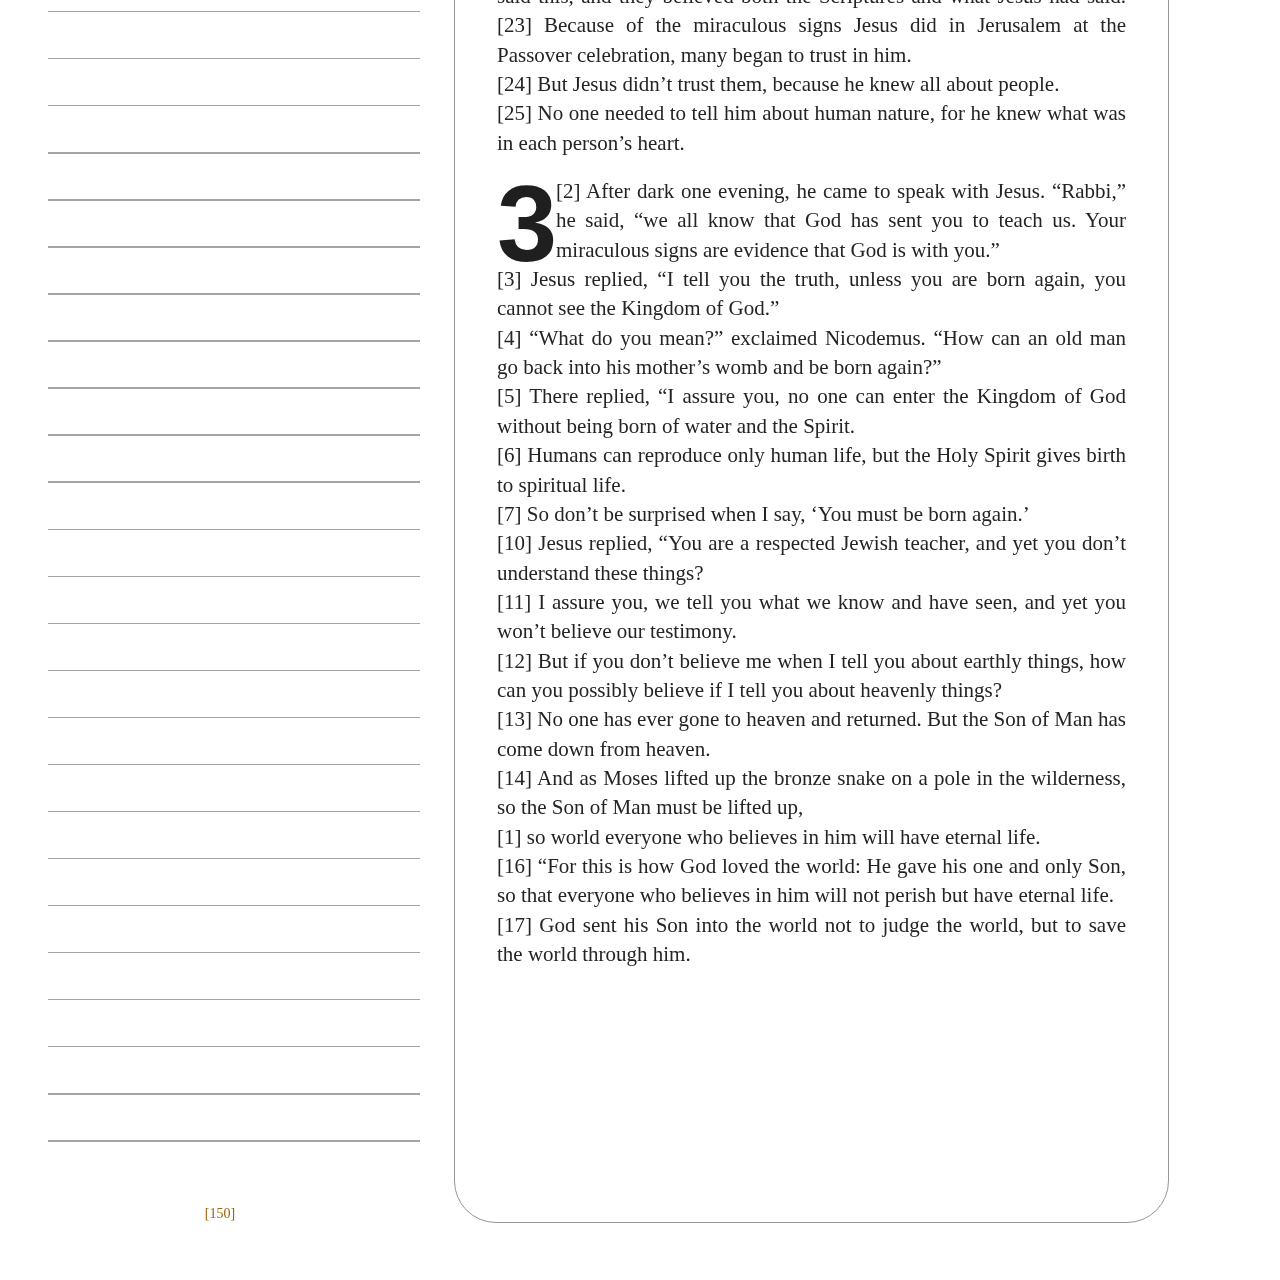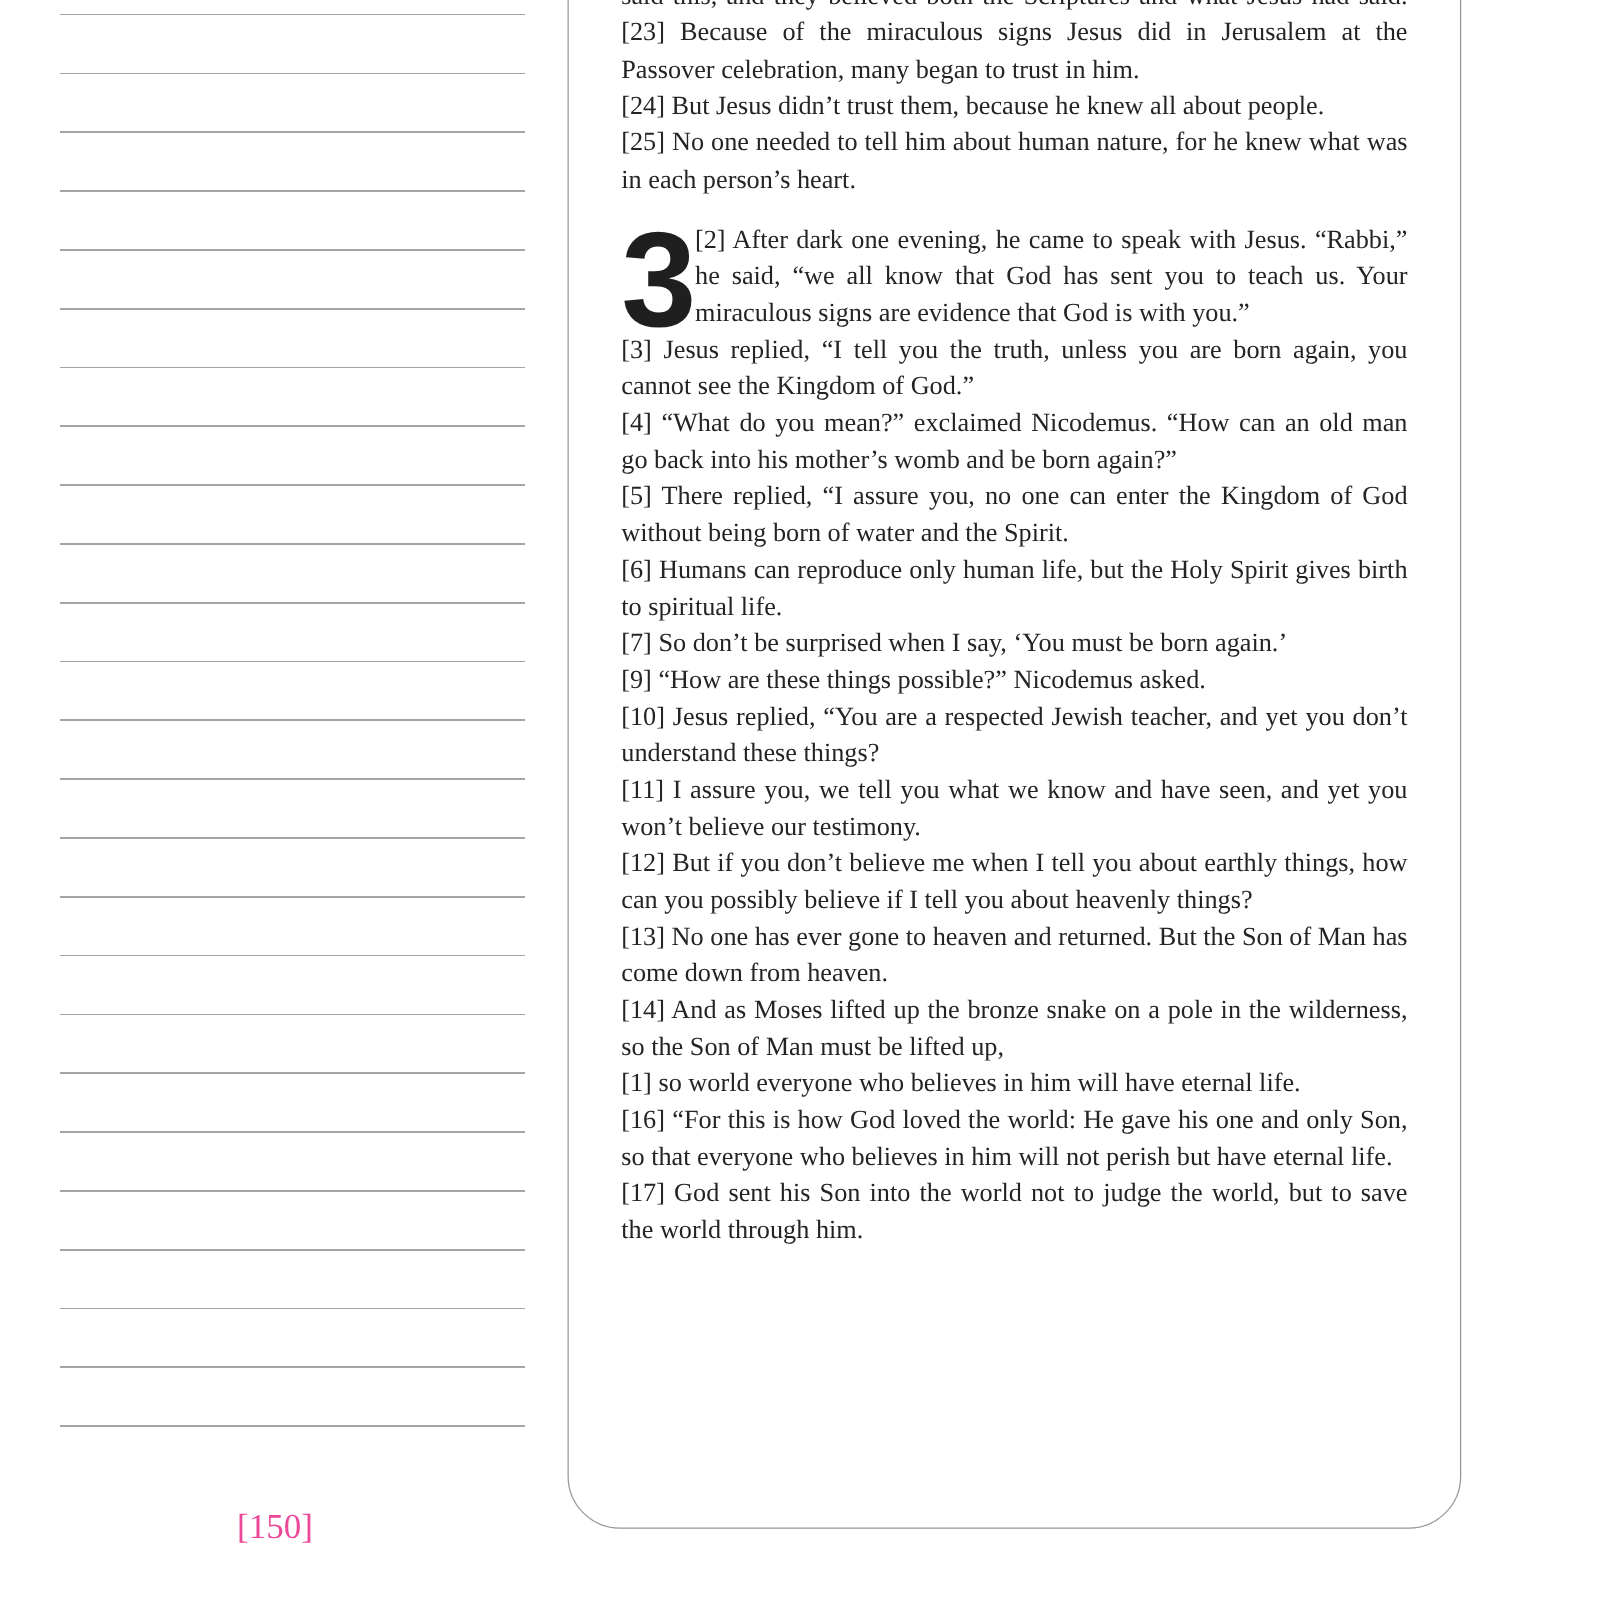--- a/index.html
+++ b/index.html
@@ -72,22 +72,22 @@
     font-size: 108px;
     line-height: 93px;
     color: #1f1f1f;
   }
   .page-number {
     position: absolute;
     left: 160px;
     top: 1206px;
     width: 120px;
     text-align: center;
-    font-size: 28px;
-    color: #ec4899;
+    font-size: 14px;
+    color: #a16207;
   }
 </style>
 </head>
 <body>
 
 <div class="note-lines"></div>
 
 <div class="scripture-panel"></div>
 
 <div class="scripture-text">
@@ -99,21 +99,20 @@
   <p><span>[25]</span> <span>No one needed to tell him about human nature, for he knew what was in each person’s heart.</span></p>
 
   <section class="chapter-block">
     <span class="dropcap">3</span>
     <p><span>[2]</span> <span>After dark one evening, he came to speak with Jesus. “Rabbi,” he said, “we all know that God has sent you to teach us. Your miraculous signs are evidence that God is with you.”</span></p>
     <p><span>[3]</span> <span>Jesus replied, “I tell you the truth, unless you are born again, you cannot see the Kingdom of God.”</span></p>
     <p><span>[4]</span> <span>“What do you mean?” exclaimed Nicodemus. “How can an old man go back into his mother’s womb and be born again?”</span></p>
     <p><span>[5]</span> <span>There replied, “I assure you, no one can enter the Kingdom of God without being born of water and the Spirit.</span></p>
     <p><span>[6]</span> <span>Humans can reproduce only human life, but the Holy Spirit gives birth to spiritual life.</span></p>
     <p><span>[7]</span> <span>So don’t be surprised when I say, ‘You must be born again.’</span></p>
-    <p><span>[9]</span> <span>“How are these things possible?” Nicodemus asked.</span></p>
     <p><span>[10]</span> <span>Jesus replied, “You are a respected Jewish teacher, and yet you don’t understand these things?</span></p>
     <p><span>[11]</span> <span>I assure you, we tell you what we know and have seen, and yet you won’t believe our testimony.</span></p>
     <p><span>[12]</span> <span>But if you don’t believe me when I tell you about earthly things, how can you possibly believe if I tell you about heavenly things?</span></p>
     <p><span>[13]</span> <span>No one has ever gone to heaven and returned. But the Son of Man has come down from heaven.</span></p>
     <p><span>[14]</span> <span>And as Moses lifted up the bronze snake on a pole in the wilderness, so the Son of Man must be lifted up,</span></p>
     <p><span>[1]</span> <span>so world everyone who believes in him will have eternal life.</span></p>
     <p><span>[16]</span> <span>“For this is how God loved the world: He gave his one and only Son, so that everyone who believes in him will not perish but have eternal life.</span></p>
     <p><span>[17]</span> <span>God sent his Son into the world not to judge the world, but to save the world through him.</span></p>
   </section>
 

